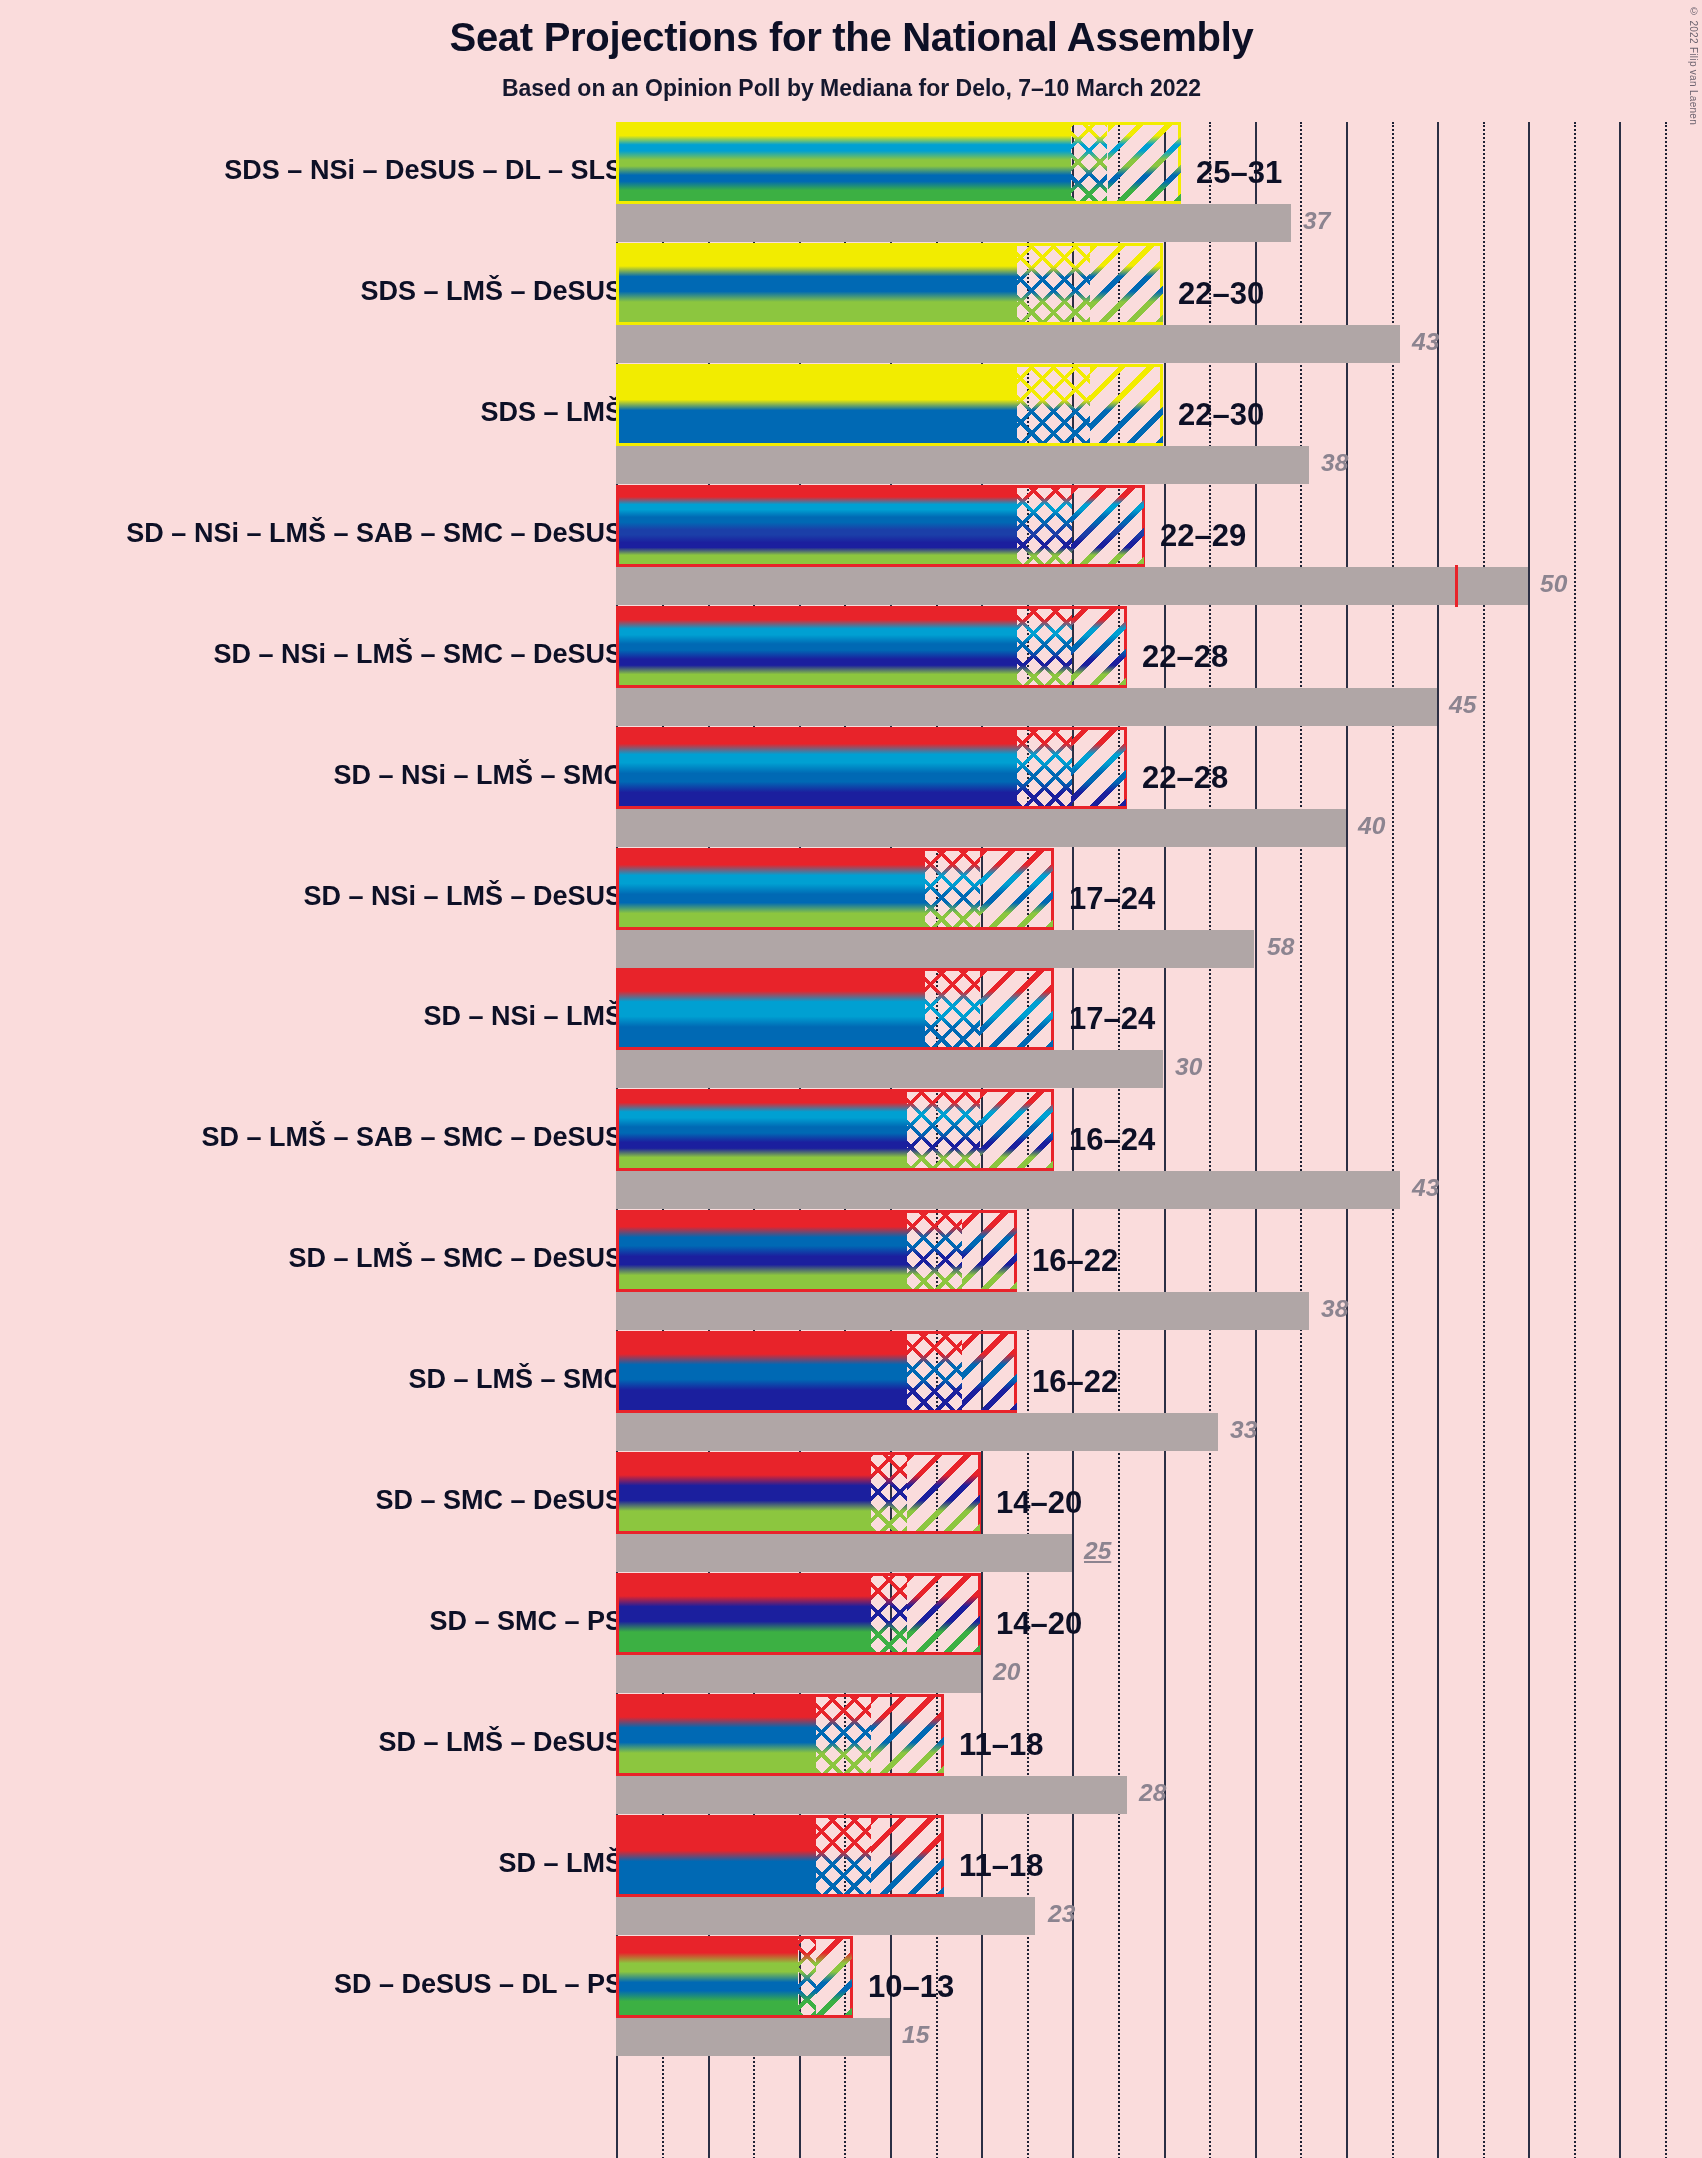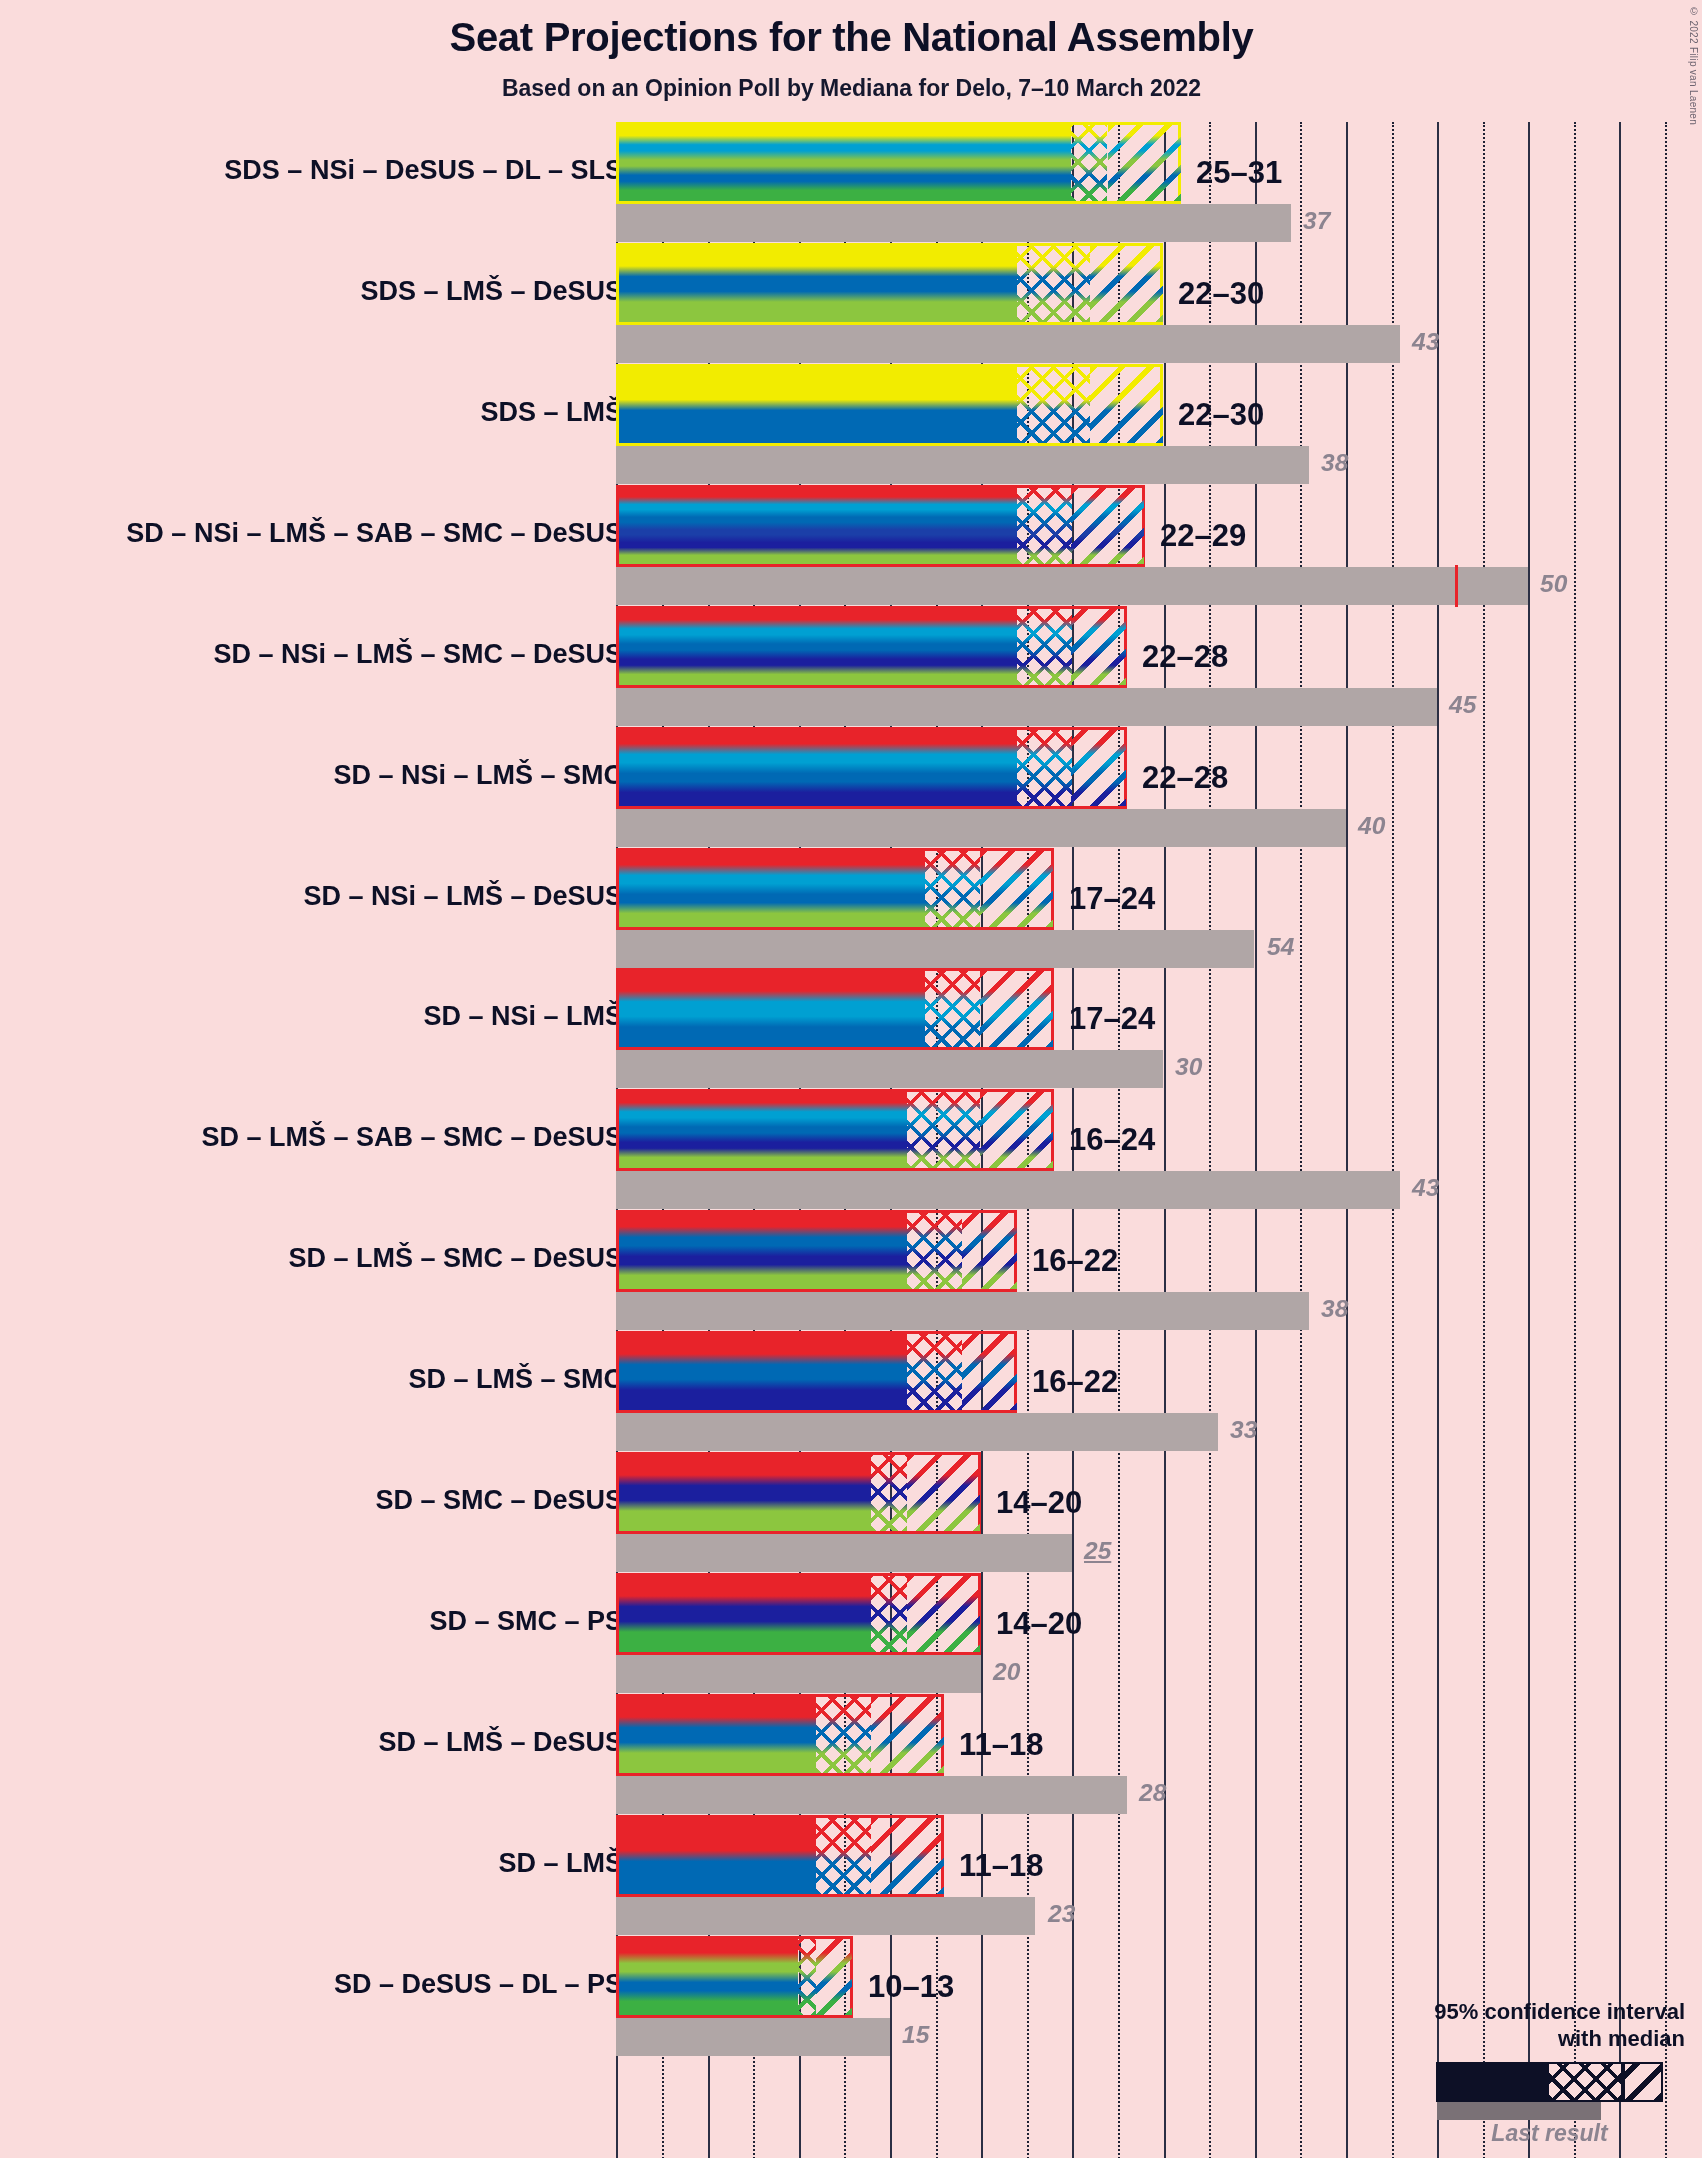--- a/index.html
+++ b/index.html
@@ -194,21 +194,21 @@
             <div class="ci-solid" style="width: 398px; background: linear-gradient(rgb(232, 35, 42) 0%, rgb(232, 35, 42) 18%, rgb(0, 160, 210) 32%, rgb(0, 160, 210) 43%, rgb(0, 105, 180) 57%, rgb(0, 105, 180) 68%, rgb(27, 31, 158) 82%, rgb(27, 31, 158) 100%);"></div>
             <div class="seg" style="left: 398px; width: 55px; background-image: linear-gradient(rgb(232, 35, 42) 0%, rgb(232, 35, 42) 18%, rgb(0, 160, 210) 32%, rgb(0, 160, 210) 43%, rgb(0, 105, 180) 57%, rgb(0, 105, 180) 68%, rgb(27, 31, 158) 82%, rgb(27, 31, 158) 100%), linear-gradient(rgb(232, 35, 42) 0%, rgb(232, 35, 42) 18%, rgb(0, 160, 210) 32%, rgb(0, 160, 210) 43%, rgb(0, 105, 180) 57%, rgb(0, 105, 180) 68%, rgb(27, 31, 158) 82%, rgb(27, 31, 158) 100%); mask-image: repeating-linear-gradient(45deg, rgb(0, 0, 0) 0px, rgb(0, 0, 0) 3.6px, transparent 3.6px, transparent 15.5px), repeating-linear-gradient(-45deg, rgb(0, 0, 0) 0px, rgb(0, 0, 0) 3.6px, transparent 3.6px, transparent 15.5px); background-blend-mode: normal;"></div>
             <div class="seg" style="left: 398px; width: 55px; background: linear-gradient(rgb(232, 35, 42) 0%, rgb(232, 35, 42) 18%, rgb(0, 160, 210) 32%, rgb(0, 160, 210) 43%, rgb(0, 105, 180) 57%, rgb(0, 105, 180) 68%, rgb(27, 31, 158) 82%, rgb(27, 31, 158) 100%); mask-image: repeating-linear-gradient(45deg, rgb(0, 0, 0) 0px, rgb(0, 0, 0) 3.6px, transparent 3.6px, transparent 15.5px), repeating-linear-gradient(-45deg, rgb(0, 0, 0) 0px, rgb(0, 0, 0) 3.6px, transparent 3.6px, transparent 15.5px);"></div>
             <div class="seg" style="left: 452px; width: 55px; background: linear-gradient(rgb(232, 35, 42) 0%, rgb(232, 35, 42) 18%, rgb(0, 160, 210) 32%, rgb(0, 160, 210) 43%, rgb(0, 105, 180) 57%, rgb(0, 105, 180) 68%, rgb(27, 31, 158) 82%, rgb(27, 31, 158) 100%); mask-image: repeating-linear-gradient(-45deg, rgb(0, 0, 0) 0px, rgb(0, 0, 0) 5.5px, transparent 5.5px, transparent 20px);"></div>
           </div>
           <div class="range-label" style="left: 1142px; top: 33px;">22–28</div>
         </div>
         <div class="row" style="top: 726px;">
           <div class="row-label">SD – NSi – LMŠ – DeSUS</div>
           <div class="lastresult" style="left: 616px; width: 638px; top: 82px; background: rgb(176, 166, 166);"></div>
-          <div class="lastresult-label" style="left: 1267px; top: 85px;">54</div>
+          <div class="lastresult-label" style="left: 1267px; top: 85px;">58</div>
           <div class="ci-bar" style="left: 616px; top: 0px; width: 438px; border: 3.6px solid rgb(232, 35, 42);">
             <div class="ci-solid" style="width: 306px; background: linear-gradient(rgb(232, 35, 42) 0%, rgb(232, 35, 42) 18%, rgb(0, 160, 210) 32%, rgb(0, 160, 210) 43%, rgb(0, 105, 180) 57%, rgb(0, 105, 180) 68%, rgb(140, 198, 63) 82%, rgb(140, 198, 63) 100%);"></div>
             <div class="seg" style="left: 306px; width: 55px; background-image: linear-gradient(rgb(232, 35, 42) 0%, rgb(232, 35, 42) 18%, rgb(0, 160, 210) 32%, rgb(0, 160, 210) 43%, rgb(0, 105, 180) 57%, rgb(0, 105, 180) 68%, rgb(140, 198, 63) 82%, rgb(140, 198, 63) 100%), linear-gradient(rgb(232, 35, 42) 0%, rgb(232, 35, 42) 18%, rgb(0, 160, 210) 32%, rgb(0, 160, 210) 43%, rgb(0, 105, 180) 57%, rgb(0, 105, 180) 68%, rgb(140, 198, 63) 82%, rgb(140, 198, 63) 100%); mask-image: repeating-linear-gradient(45deg, rgb(0, 0, 0) 0px, rgb(0, 0, 0) 3.6px, transparent 3.6px, transparent 15.5px), repeating-linear-gradient(-45deg, rgb(0, 0, 0) 0px, rgb(0, 0, 0) 3.6px, transparent 3.6px, transparent 15.5px); background-blend-mode: normal;"></div>
             <div class="seg" style="left: 306px; width: 55px; background: linear-gradient(rgb(232, 35, 42) 0%, rgb(232, 35, 42) 18%, rgb(0, 160, 210) 32%, rgb(0, 160, 210) 43%, rgb(0, 105, 180) 57%, rgb(0, 105, 180) 68%, rgb(140, 198, 63) 82%, rgb(140, 198, 63) 100%); mask-image: repeating-linear-gradient(45deg, rgb(0, 0, 0) 0px, rgb(0, 0, 0) 3.6px, transparent 3.6px, transparent 15.5px), repeating-linear-gradient(-45deg, rgb(0, 0, 0) 0px, rgb(0, 0, 0) 3.6px, transparent 3.6px, transparent 15.5px);"></div>
             <div class="seg" style="left: 361px; width: 73px; background: linear-gradient(rgb(232, 35, 42) 0%, rgb(232, 35, 42) 18%, rgb(0, 160, 210) 32%, rgb(0, 160, 210) 43%, rgb(0, 105, 180) 57%, rgb(0, 105, 180) 68%, rgb(140, 198, 63) 82%, rgb(140, 198, 63) 100%); mask-image: repeating-linear-gradient(-45deg, rgb(0, 0, 0) 0px, rgb(0, 0, 0) 5.5px, transparent 5.5px, transparent 20px);"></div>
           </div>
           <div class="range-label" style="left: 1069px; top: 33px;">17–24</div>
         </div>
         <div class="row" style="top: 846px;">
           <div class="row-label">SD – NSi – LMŠ</div>
@@ -315,27 +315,15 @@
             <div class="seg" style="left: 179px; width: 18px; background-image: linear-gradient(rgb(232, 35, 42) 0%, rgb(232, 35, 42) 18%, rgb(140, 198, 63) 32%, rgb(140, 198, 63) 43%, rgb(0, 105, 180) 57%, rgb(0, 105, 180) 68%, rgb(60, 176, 67) 82%, rgb(60, 176, 67) 100%), linear-gradient(rgb(232, 35, 42) 0%, rgb(232, 35, 42) 18%, rgb(140, 198, 63) 32%, rgb(140, 198, 63) 43%, rgb(0, 105, 180) 57%, rgb(0, 105, 180) 68%, rgb(60, 176, 67) 82%, rgb(60, 176, 67) 100%); mask-image: repeating-linear-gradient(45deg, rgb(0, 0, 0) 0px, rgb(0, 0, 0) 3.6px, transparent 3.6px, transparent 15.5px), repeating-linear-gradient(-45deg, rgb(0, 0, 0) 0px, rgb(0, 0, 0) 3.6px, transparent 3.6px, transparent 15.5px); background-blend-mode: normal;"></div>
             <div class="seg" style="left: 179px; width: 18px; background: linear-gradient(rgb(232, 35, 42) 0%, rgb(232, 35, 42) 18%, rgb(140, 198, 63) 32%, rgb(140, 198, 63) 43%, rgb(0, 105, 180) 57%, rgb(0, 105, 180) 68%, rgb(60, 176, 67) 82%, rgb(60, 176, 67) 100%); mask-image: repeating-linear-gradient(45deg, rgb(0, 0, 0) 0px, rgb(0, 0, 0) 3.6px, transparent 3.6px, transparent 15.5px), repeating-linear-gradient(-45deg, rgb(0, 0, 0) 0px, rgb(0, 0, 0) 3.6px, transparent 3.6px, transparent 15.5px);"></div>
             <div class="seg" style="left: 197px; width: 36px; background: linear-gradient(rgb(232, 35, 42) 0%, rgb(232, 35, 42) 18%, rgb(140, 198, 63) 32%, rgb(140, 198, 63) 43%, rgb(0, 105, 180) 57%, rgb(0, 105, 180) 68%, rgb(60, 176, 67) 82%, rgb(60, 176, 67) 100%); mask-image: repeating-linear-gradient(-45deg, rgb(0, 0, 0) 0px, rgb(0, 0, 0) 5.5px, transparent 5.5px, transparent 20px);"></div>
           </div>
           <div class="range-label" style="left: 868px; top: 33px;">10–13</div>
         </div>
       </div>
   <div class="majority-line" style="left: 1455px; top: 443px; height: 42px; border-left-color: rgb(232, 35, 42);"></div>
     </div>
 
-  <div class="legend">
-    <div class="legend-title">
-      <div>95% confidence interval</div>
-      <div>with median</div>
-    </div>
-    <div class="legend-bar">
-      <div class="legend-xhatch" id="legend-xhatch" style="background-color: rgb(250, 220, 220); background-image: repeating-linear-gradient(45deg, rgb(13, 16, 38) 0px, rgb(13, 16, 38) 3.6px, transparent 3.6px, transparent 15.5px), repeating-linear-gradient(-45deg, rgb(13, 16, 38) 0px, rgb(13, 16, 38) 3.6px, transparent 3.6px, transparent 15.5px);"></div>
-      <div class="legend-dhatch" id="legend-dhatch" style="background-color: rgb(250, 220, 220); background-image: repeating-linear-gradient(-45deg, rgb(13, 16, 38) 0px, rgb(13, 16, 38) 5.5px, transparent 5.5px, transparent 20px);"></div>
-    </div>
-    <div class="legend-last"></div>
-    <div class="legend-last-label">Last result</div>
-  </div>
 
 </div>
 
 
 </body></html>

